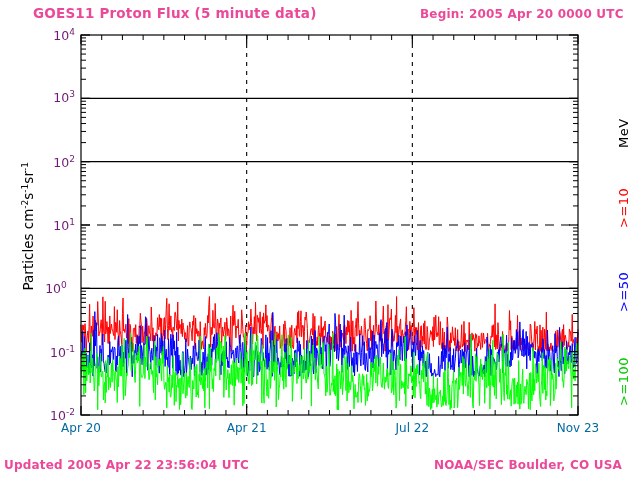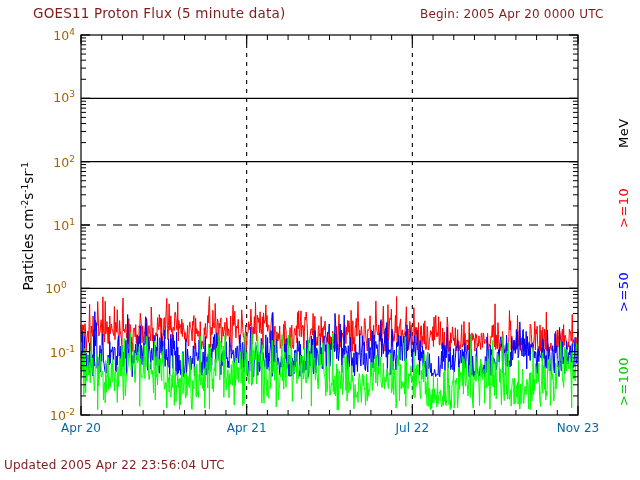--- a/index.html
+++ b/index.html
@@ -10,23 +10,24 @@
     overflow:hidden;
     position:relative;
   }
   #root{position:absolute;left:0;top:0;width:640px;height:480px;}
   svg#plot{position:absolute;left:0;top:0;width:640px;height:480px;display:block;}
 
   .title-text{
     position:absolute;
     font-family:"DejaVu Sans", sans-serif;
     font-size:13.5px;
-    color:#7f1d1d;
+    color:#ec4899;
     white-space:nowrap;
     letter-spacing:0.2px;
+    font-weight:bold;
   }
   #chart-title{left:33px;top:5px;}
   #begin-label{left:420px;top:7px;font-size:12px;}
   #updated-label{left:4px;top:458px;font-size:12px;}
   #credit-label{left:434px;top:458px;font-size:12px;}
   #xaxis-title{left:281px;top:441px;font-size:11.5px;}
 
   .tick-label{
     position:absolute;
     font-family:"DejaVu Sans", sans-serif;
@@ -47,21 +48,21 @@
     font-size:13.5px;
     color:#000;
     white-space:nowrap;
   }
   #ylabel sup{font-size:9px;vertical-align:super;}
 
   .ytick{
     position:absolute;
     font-family:"DejaVu Sans", sans-serif;
     font-size:12.5px;
-    color:#a16207;
+    color:#701a75;
     white-space:nowrap;
     text-align:right;
     width:38px;
   }
   .ytick sup{font-size:9px;vertical-align:super;}
 
   .legend-item{
     position:absolute;
     font-family:"DejaVu Sans", sans-serif;
     font-size:13px;
@@ -255,20 +256,21 @@
       <line x1="536.5833333333333" y1="35" x2="536.5833333333333" y2="40" stroke="#000" stroke-width="1"></line>
       <line x1="557.2916666666667" y1="415" x2="557.2916666666667" y2="410" stroke="#000" stroke-width="1"></line>
       <line x1="557.2916666666667" y1="35" x2="557.2916666666667" y2="40" stroke="#000" stroke-width="1"></line>
       <line x1="578" y1="415" x2="578" y2="406" stroke="#000" stroke-width="1.2"></line>
       <line x1="578" y1="35" x2="578" y2="44" stroke="#000" stroke-width="1.2"></line>
     </svg>
 
 
   <div class="title-text" id="updated-label">Updated 2005 Apr 22 23:56:04 UTC</div>
 
+  <div class="title-text" id="credit-label">NOAA/SEC Boulder, CO USA</div>
 
   <div class="legend-item" id="legend-mev">MeV</div>
   <div class="legend-item" id="legend-ge10">&gt;=10</div>
   <div class="legend-item" id="legend-ge50">&gt;=50</div>
   <div class="legend-item" id="legend-ge100">&gt;=100</div>
 
 <div class="ytick" style="left: 37px; top: 27px;">10<sup>4</sup></div>
     <div class="ytick" style="left: 37px; top: 89px;">10<sup>3</sup></div>
     <div class="ytick" style="left: 37px; top: 153.667px;">10<sup>2</sup></div>
     <div class="ytick" style="left: 37px; top: 217px;">10<sup>1</sup></div>

